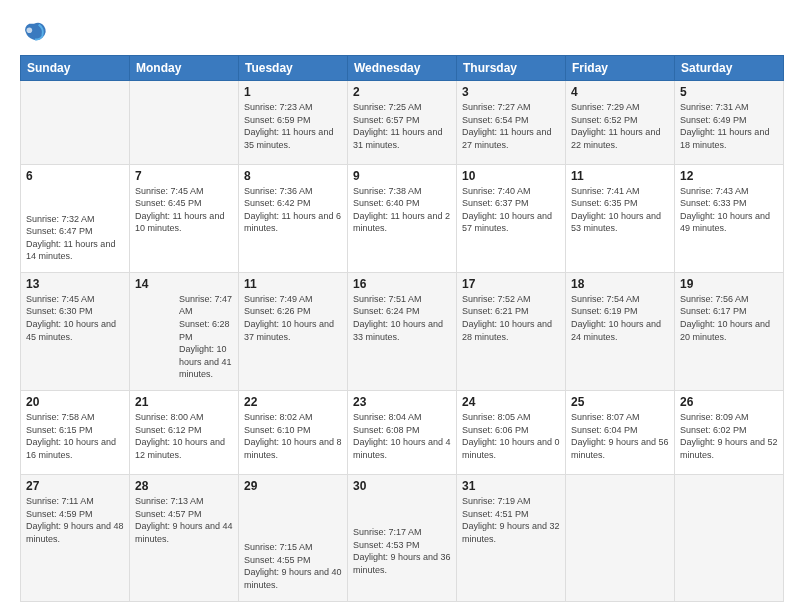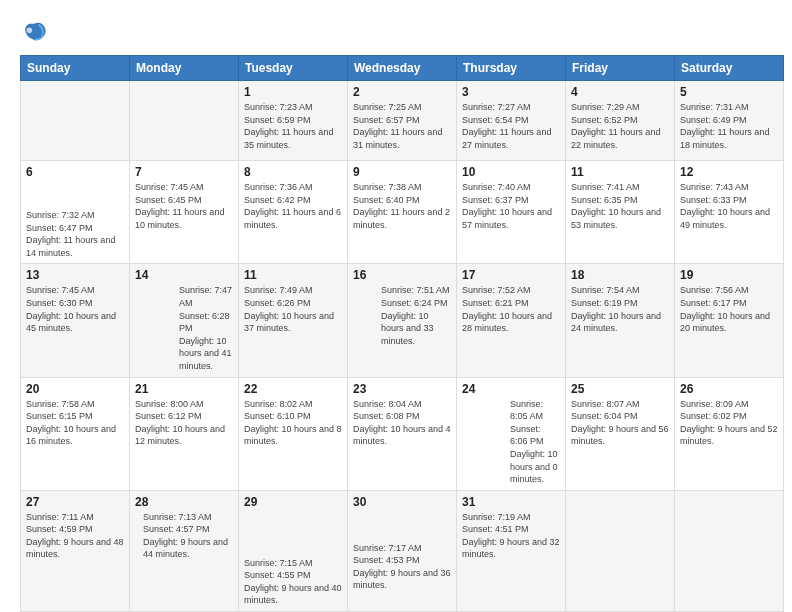--- a/index.html
+++ b/index.html
@@ -234,21 +234,21 @@
 Daylight: 10 hours and 41 minutes.</div>
           </td>
           <td>
             <span class="day-num">11</span>
             <div class="day-info" style="white-space: pre-line;">Sunrise: 7:49 AM
 Sunset: 6:26 PM
 Daylight: 10 hours and 37 minutes.</div>
           </td>
           <td>
             <span class="day-num">16</span>
-            <div class="day-info" style="white-space: pre-line; margin-left: 28px;">Sunrise: 7:51 AM
+            <div class="day-info" style="white-space: pre-line;">Sunrise: 7:51 AM
 Sunset: 6:24 PM
 Daylight: 10 hours and 33 minutes.</div>
           </td>
           <td>
             <span class="day-num">17</span>
             <div class="day-info" style="white-space: pre-line;">Sunrise: 7:52 AM
 Sunset: 6:21 PM
 Daylight: 10 hours and 28 minutes.</div>
           </td>
           <td>
@@ -284,21 +284,21 @@
 Daylight: 10 hours and 8 minutes.</div>
           </td>
           <td>
             <span class="day-num">23</span>
             <div class="day-info" style="white-space: pre-line;">Sunrise: 8:04 AM
 Sunset: 6:08 PM
 Daylight: 10 hours and 4 minutes.</div>
           </td>
           <td>
             <span class="day-num">24</span>
-            <div class="day-info" style="white-space: pre-line; margin-left: 48px;">Sunrise: 8:05 AM
+            <div class="day-info" style="white-space: pre-line;">Sunrise: 8:05 AM
 Sunset: 6:06 PM
 Daylight: 10 hours and 0 minutes.</div>
           </td>
           <td>
             <span class="day-num">25</span>
             <div class="day-info" style="white-space: pre-line;">Sunrise: 8:07 AM
 Sunset: 6:04 PM
 Daylight: 9 hours and 56 minutes.</div>
           </td>
           <td>
@@ -310,21 +310,21 @@
         </tr>
         <tr>
           <td>
             <span class="day-num">27</span>
             <div class="day-info" style="white-space: pre-line;">Sunrise: 7:11 AM
 Sunset: 4:59 PM
 Daylight: 9 hours and 48 minutes.</div>
           </td>
           <td>
             <span class="day-num">28</span>
-            <div class="day-info" style="white-space: pre-line; margin-left: 8px;">Sunrise: 7:13 AM
+            <div class="day-info" style="white-space: pre-line;">Sunrise: 7:13 AM
 Sunset: 4:57 PM
 Daylight: 9 hours and 44 minutes.</div>
           </td>
           <td>
             <span class="day-num">29</span>
             <div class="day-info" style="white-space: pre-line; margin-top: 48px;">Sunrise: 7:15 AM
 Sunset: 4:55 PM
 Daylight: 9 hours and 40 minutes.</div>
           </td>
           <td>

